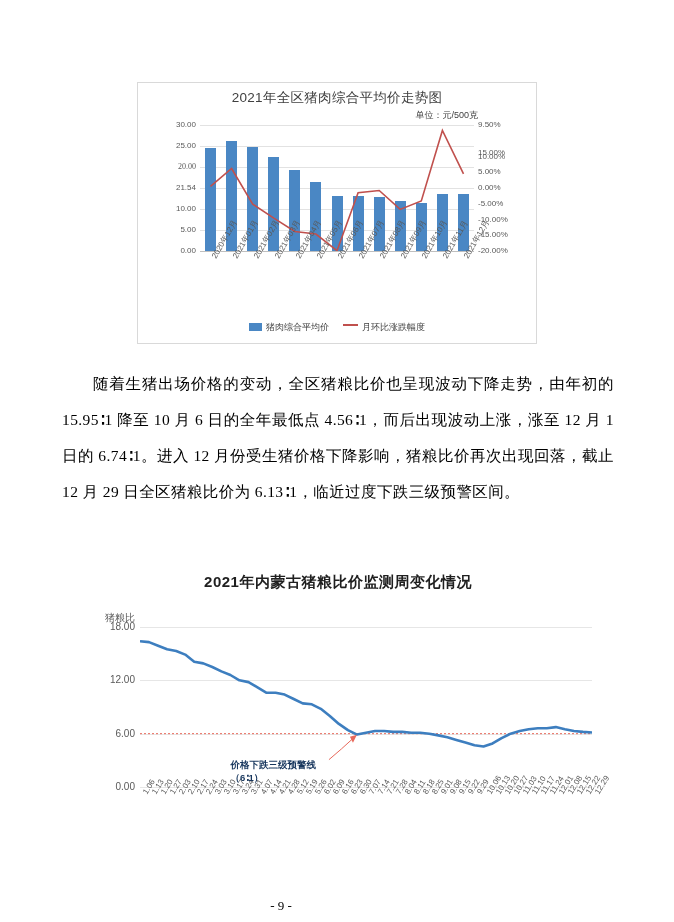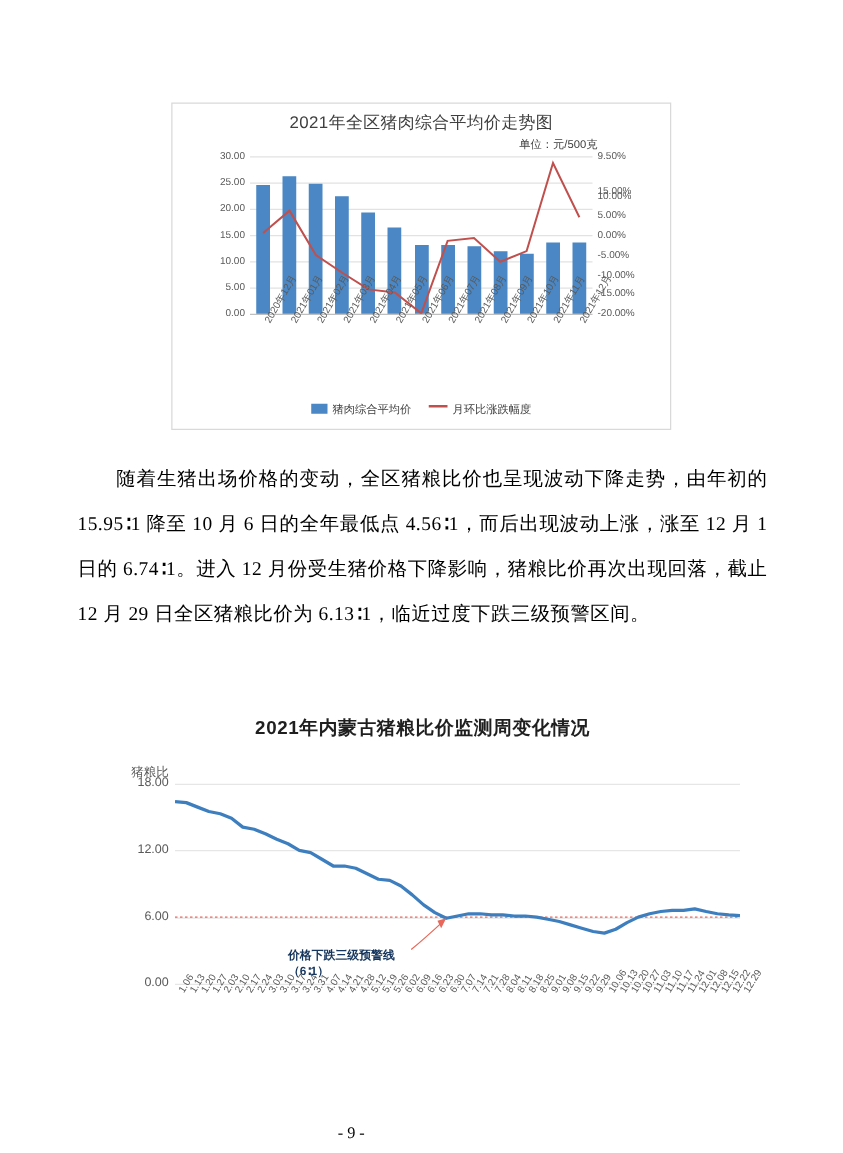--- a/index.html
+++ b/index.html
@@ -226,23 +226,23 @@
 
   <div id="chart1">
     <div class="c1-title">2021年全区猪肉综合平均价走势图</div>
     <div class="c1-unit">单位：元/500克</div>
     <div class="c1-plot" id="c1plot">
         <div class="c1-gridline" style="top: 0px;"></div>
         <div class="c1-ylabel-left" style="top: -5px;">30.00</div>
         <div class="c1-gridline" style="top: 21px;"></div>
         <div class="c1-ylabel-left" style="top: 16px;">25.00</div>
         <div class="c1-gridline" style="top: 42px;"></div>
-        <div class="c1-ylabel-left" style="top: 37px;">20.00</div>
+        <div class="c1-ylabel-left" style="top: 37px; font-family: Liberation Serif, serif;">20.00</div>
         <div class="c1-gridline" style="top: 63px;"></div>
-        <div class="c1-ylabel-left" style="top: 58px;">15.00</div>
+        <div class="c1-ylabel-left" style="top: 58px;">21.54</div>
         <div class="c1-gridline" style="top: 84px;"></div>
         <div class="c1-ylabel-left" style="top: 79px;">10.00</div>
         <div class="c1-gridline" style="top: 105px;"></div>
         <div class="c1-ylabel-left" style="top: 100px;">5.00</div>
         <div class="c1-axisline" style="top: 126px;"></div>
         <div class="c1-ylabel-left" style="top: 121px;">0.00</div>
         <div class="c1-ylabel-right" style="top: -5px;">9.50%</div>
         <div class="c1-ylabel-right" style="top: 10.75px; margin-top: 12px;">15.00%</div>
         <div class="c1-ylabel-right" style="top: 26.5px;">10.00%</div>
         <div class="c1-ylabel-right" style="top: 42.25px;">5.00%</div>

